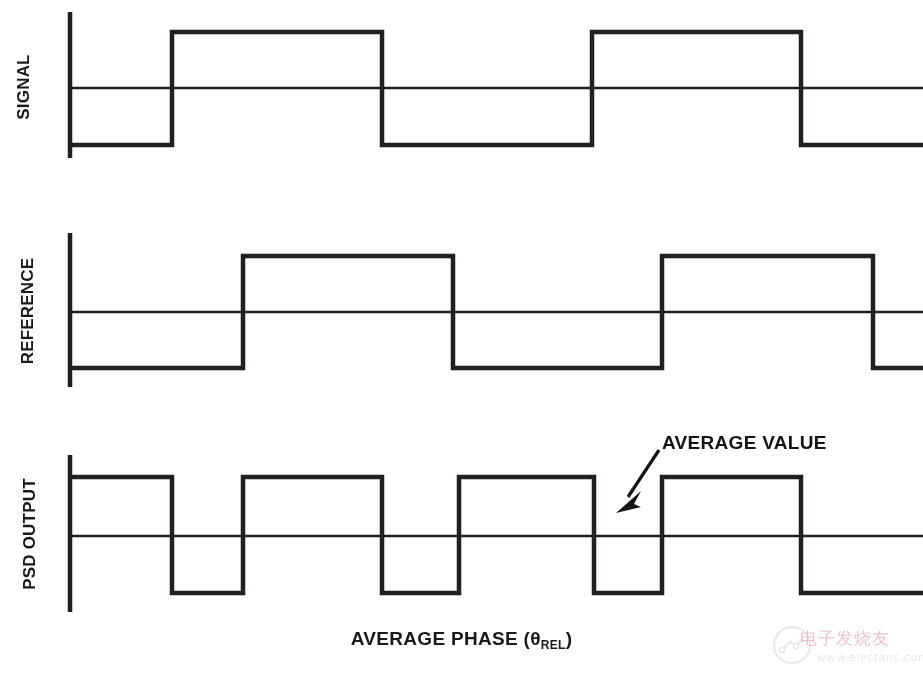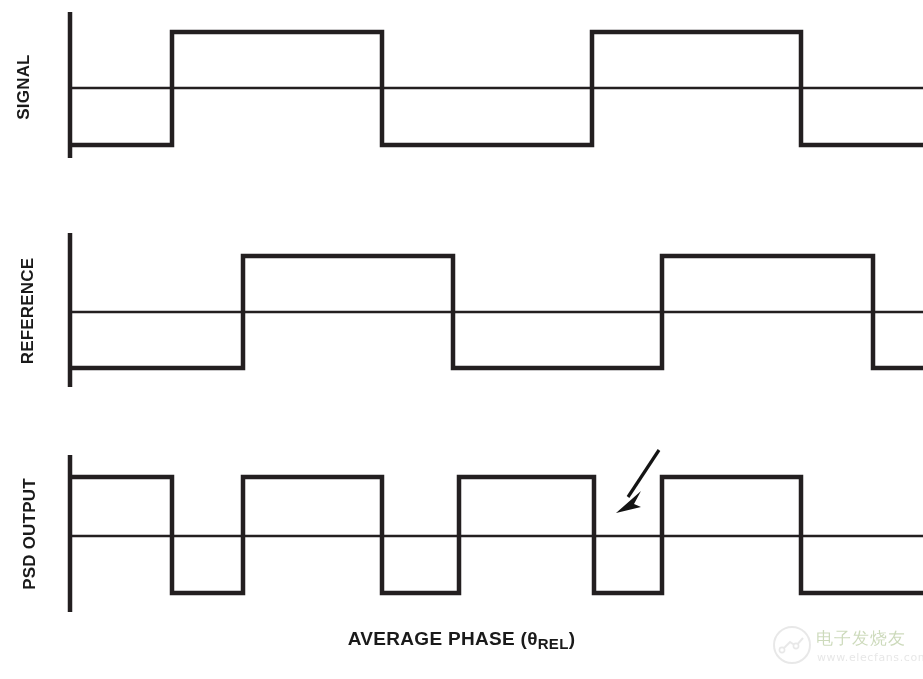--- a/index.html
+++ b/index.html
@@ -55,21 +55,21 @@
     top: 628px;
     width: 923px;
     text-align: center;
     font-family: "Liberation Sans", sans-serif;
     font-weight: bold;
     font-size: 19px;
     color: #1a1a1a;
     letter-spacing: 0.3px;
   }
   #xaxis-label .sub {
-    font-size: 15px;
+    font-size: 12px;
     vertical-align: baseline;
     position: relative;
     top: 4px;
   }
   #annotation-average {
     position: absolute;
     left: 662px;
     top: 432px;
     font-family: "Liberation Sans", sans-serif;
     font-weight: bold;
@@ -81,25 +81,25 @@
   #watermark {
     position: absolute;
     left: 772px;
     top: 625px;
     width: 148px;
     height: 52px;
     opacity: 0.28;
   }
   #watermark .wm-cn {
     position: absolute;
-    left: 44px;
+    left: 28px;
     top: 2px;
     font-family: "DejaVu Sans", sans-serif;
     font-size: 17px;
-    color: #4d7c0f;
+    color: #be185d;
     letter-spacing: 1px;
     white-space: nowrap;
   }
   #watermark .wm-url {
     position: absolute;
     left: 45px;
     top: 26px;
     font-family: "DejaVu Sans", sans-serif;
     font-size: 11px;
     color: #a8a8a8;
@@ -139,20 +139,21 @@
   </svg>
 
   
   <div class="axis-label" id="label-signal">SIGNAL</div>
 
   <div class="axis-label" id="label-reference">REFERENCE</div>
 
   <div class="axis-label" id="label-psd">PSD OUTPUT</div>
 
   
+  <div id="annotation-average">AVERAGE VALUE</div>
 
   
   <div id="xaxis-label">
     <span>AVERAGE PHASE (</span><span>θ</span><span class="sub">REL</span><span>)</span>
   </div>
 
   
   <div id="watermark">
     <svg width="40" height="40" viewBox="0 0 40 40" xmlns="http://www.w3.org/2000/svg">
       <circle cx="20" cy="20" r="18" fill="none" stroke="#b0b0b0" stroke-width="2"></circle>

